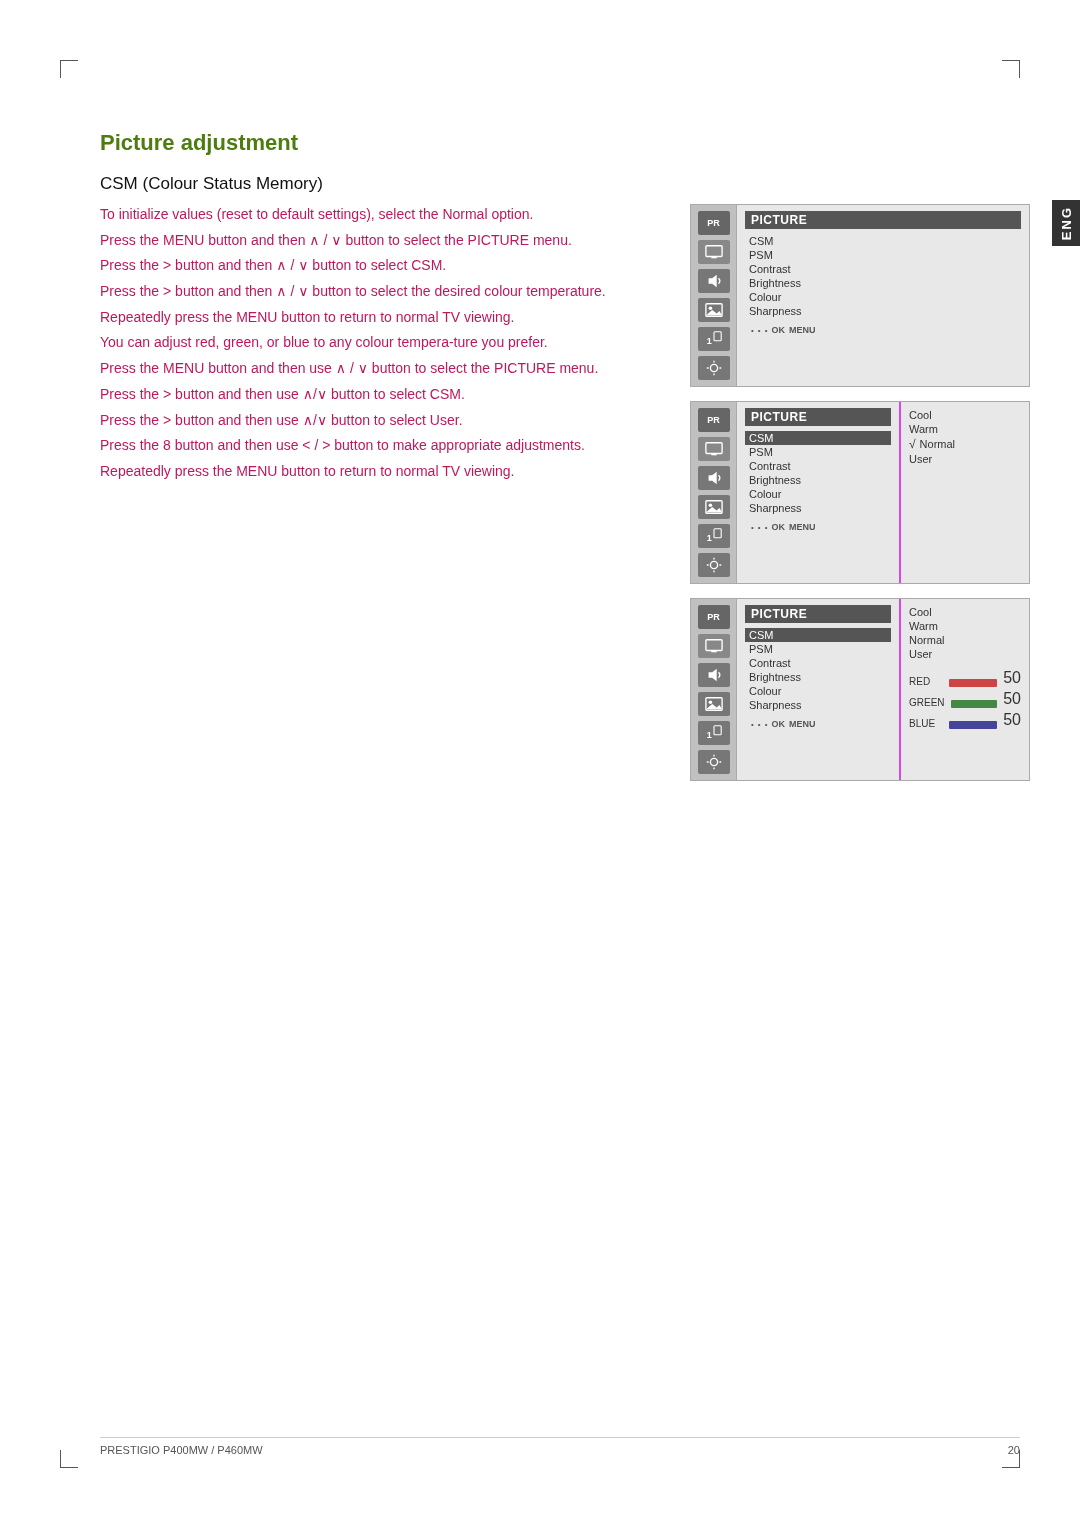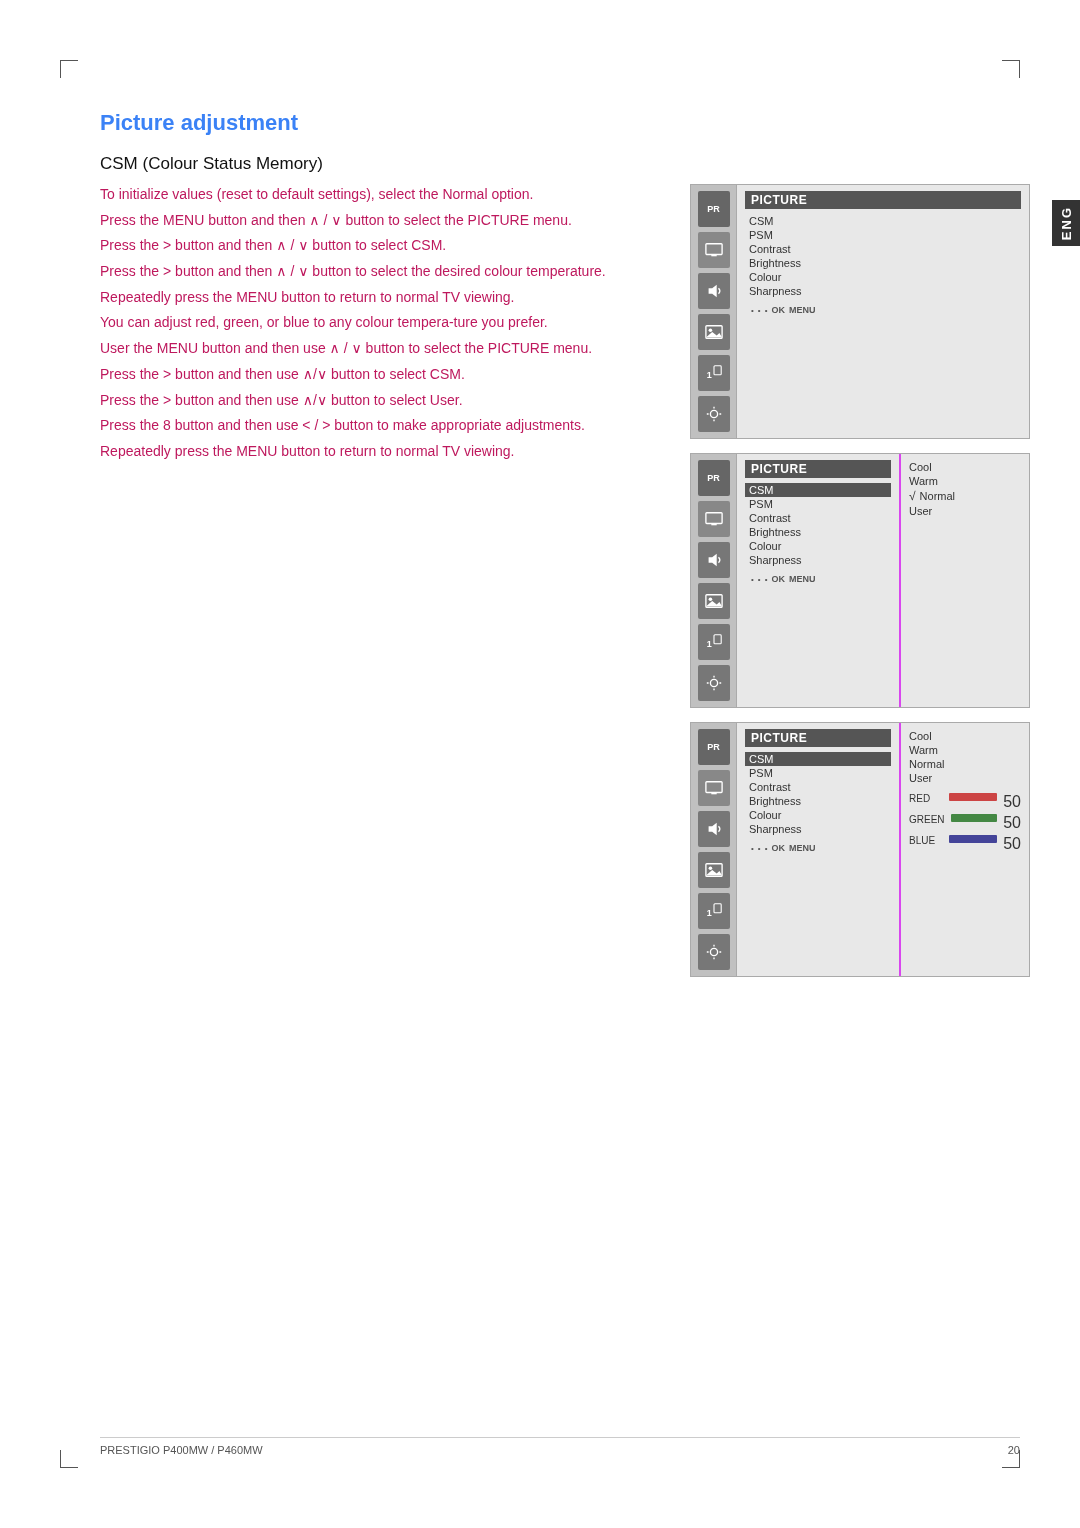--- a/index.html
+++ b/index.html
@@ -55,21 +55,22 @@
       left: 100px;
       right: 50px;
       bottom: 100px;
     }
 
     
     .page-title {
       font-size: 22px;
       font-weight: bold;
       margin-bottom: 18px;
-      color: #3b82f6;
+      color: #4d7c0f;
+      margin-top: 20px;
     }
 
     
     .section-title {
       font-size: 17px;
       font-weight: normal;
       margin-bottom: 10px;
       color: #111;
     }
 
@@ -112,21 +113,21 @@
       display: flex;
       flex-direction: column;
       align-items: center;
       padding: 6px 4px;
       gap: 5px;
       border-right: 1px solid #aaa;
     }
 
     .ui-icon {
       width: 32px;
-      height: 36px;
+      height: 24px;
       background: #888;
       border-radius: 2px;
       display: flex;
       align-items: center;
       justify-content: center;
       color: #fff;
       font-size: 9px;
       font-weight: bold;
     }
 
@@ -202,21 +203,21 @@
       color: #333;
     }
 
     
     .color-bars {
       margin-top: 8px;
     }
 
     .color-bar-row {
       display: flex;
-      align-items: flex-start;
+      align-items: flex-end;
       gap: 6px;
       margin-bottom: 3px;
       font-size: 10px;
     }
 
     .color-bar-label {
       width: 38px;
       font-size: 10px;
       color: #333;
     }
@@ -267,21 +268,21 @@
 
   <div class="content-columns">
 
     <div class="left-col">
       <p>To initialize values (reset to default settings), select the Normal option.</p>
       <p>Press the MENU button and then ∧ / ∨ button to select the PICTURE menu.</p>
       <p>Press the &gt; button and then ∧ / ∨ button to select CSM.</p>
       <p>Press the &gt; button and then ∧ / ∨ button to select the desired colour temperature.</p>
       <p>Repeatedly press the MENU button to return to normal TV viewing.</p>
       <p>You can adjust red, green, or blue to any colour tempera-ture you prefer.</p>
-      <p>User the MENU button and then use ∧ / ∨ button to select the PICTURE menu.</p>
+      <p>Press the MENU button and then use ∧ / ∨ button to select the PICTURE menu.</p>
       <p>Press the &gt; button and then use ∧/∨ button to select CSM.</p>
       <p>Press the &gt; button and then use ∧/∨ button to select User.</p>
       <p>Press the 8 button and then use &lt; / &gt; button to make appropriate adjustments.</p>
       <p>Repeatedly press the MENU button to return to normal TV viewing.</p>
     </div>
 
     <div class="right-col">
 
       <div class="ui-box">
         <div class="ui-sidebar">

